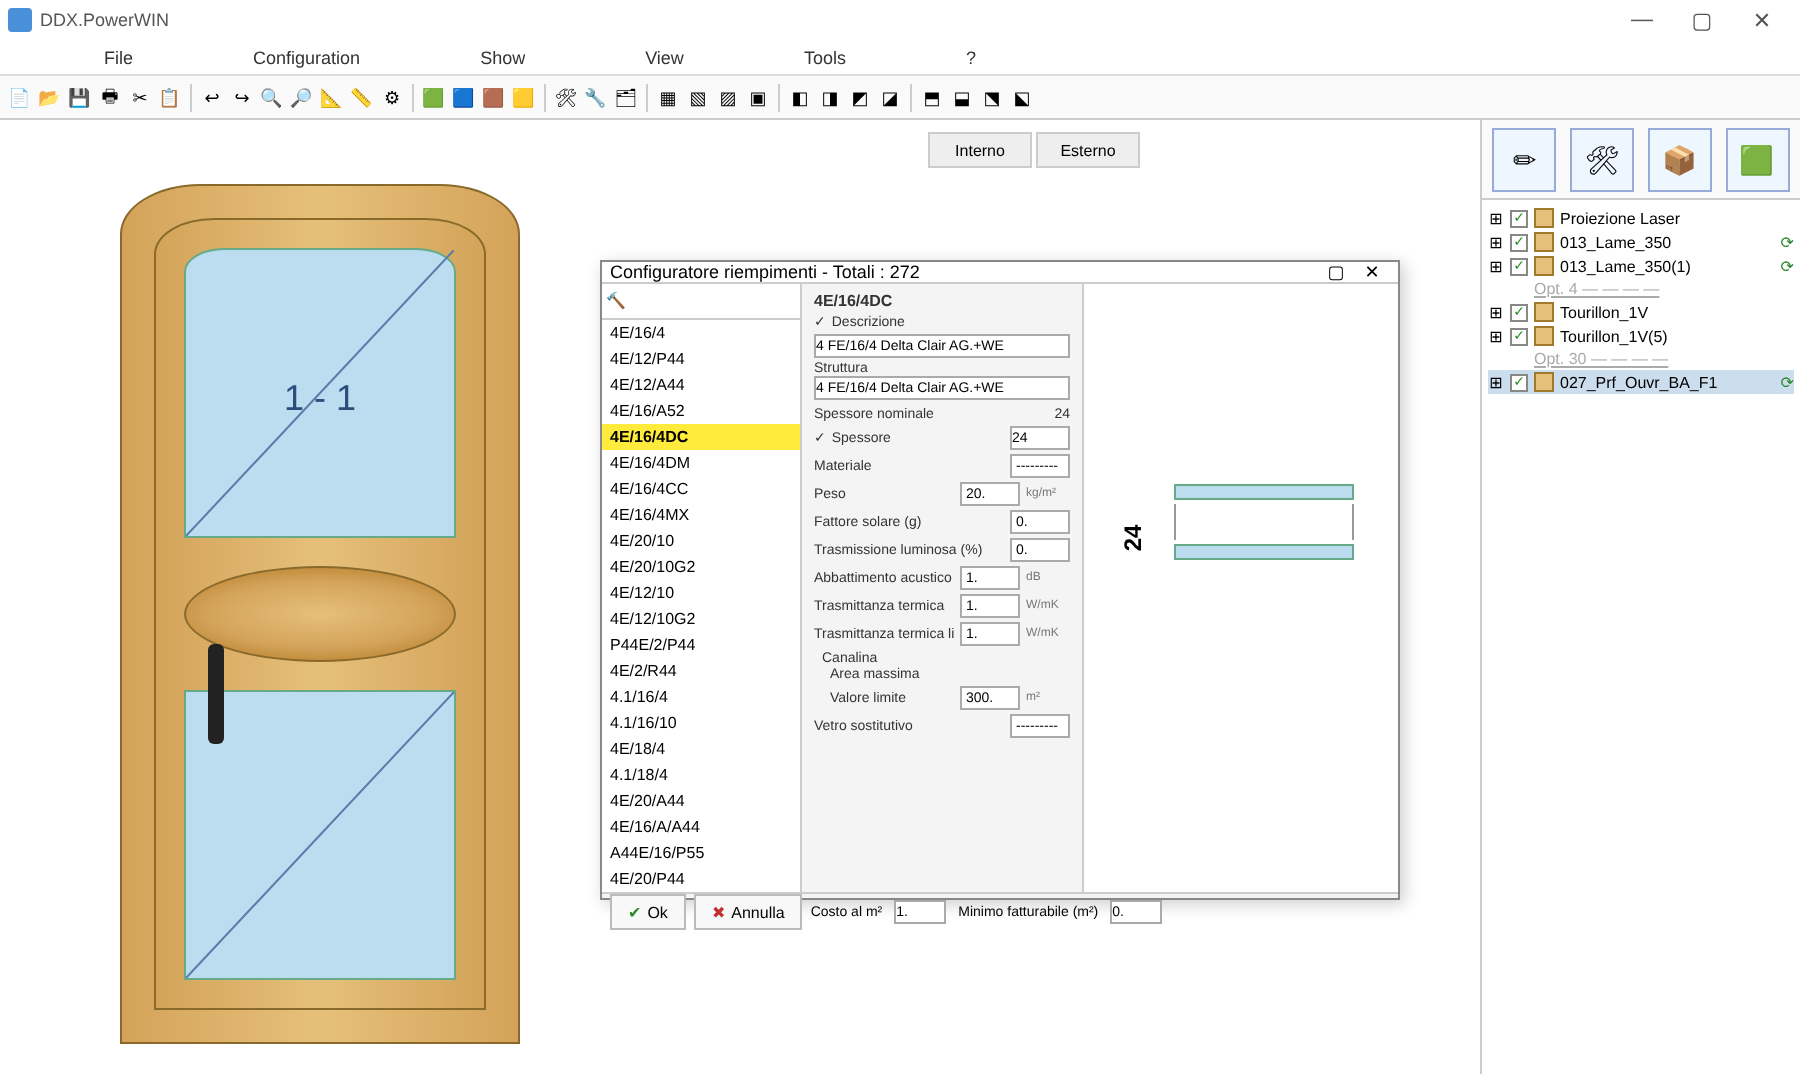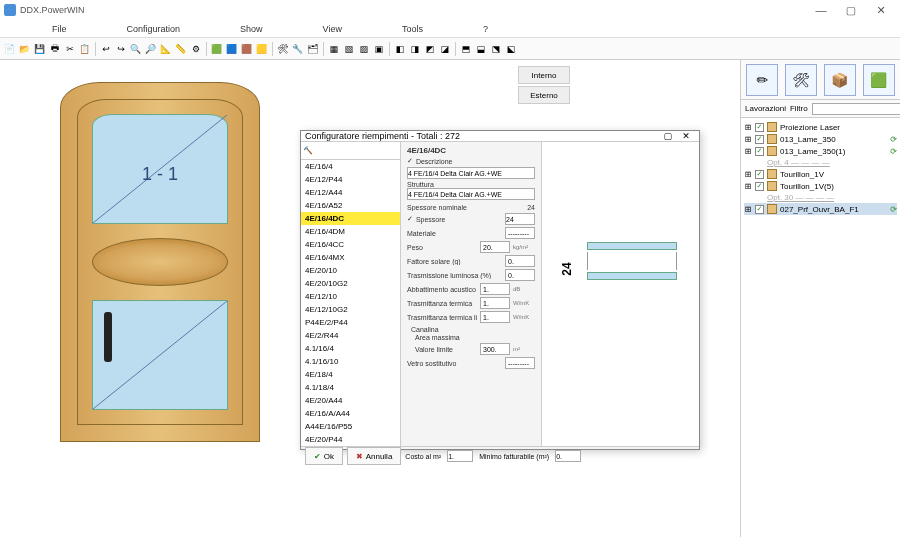--- a/index.html
+++ b/index.html
@@ -9,24 +9,24 @@
 .titlebar .spacer { flex: 1; }
 .titlebar .winbtn { width: 30px; text-align: center; font-size: 11px; cursor: pointer; }
 .menubar { height: 18px; background: #fff; display: flex; align-items: center; padding: 0 4px; font-size: 9px; color: #333; border-bottom: 1px solid #ddd; }
 .menubar span { margin-right: 12px; cursor: pointer; padding-left: 48px; }
 .toolbar { height: 22px; background: #fafafa; border-bottom: 1px solid #ccc; display: flex; align-items: center; padding: 0 3px; gap: 1px; }
 .toolbar .tb { width: 14px; height: 14px; border: 1px solid transparent; display: inline-flex; align-items: center; justify-content: center; font-size: 9px; cursor: pointer; }
 .toolbar .sep { width: 1px; height: 14px; background: #ccc; margin: 0 2px; }
 .main { display: flex; height: calc(100% - 60px); }
 .canvas { flex: 1; background: #fff; position: relative; }
 .rightpanel { width: 160px; background: #fafafa; border-left: 1px solid #ccc; display: flex; flex-direction: column; }
-.view-tabs { position: absolute; top: 6px; right: 170px; display: flex; flex-direction: column; gap: 2px; margin-left: 32px; }
+.view-tabs { position: absolute; top: 6px; right: 170px; display: flex; flex-direction: row; gap: 2px; margin-left: 32px; }
 .view-tab { width: 52px; height: 18px; background: #eee; border: 1px solid #ccc; font-size: 8px; display: flex; align-items: center; justify-content: center; cursor: pointer; }
 
-.door { position: absolute; left: 60px; top: 22px; width: 200px; height: 360px; }
+.door { position: absolute; left: 60px; top: 32px; width: 200px; height: 430px; }
 .door-frame { width: 100%; height: 100%; background: linear-gradient(90deg,#d4a35a,#e6c07a,#d4a35a); border: 1px solid #8a6a2b; border-top-left-radius: 40px 25px; border-top-right-radius: 40px 25px; padding: 16px; }
 .door-inner { width: 100%; height: 100%; background: linear-gradient(90deg,#d4a35a,#e6c07a,#d4a35a); border: 1px solid #8a6a2b; border-top-left-radius: 30px 18px; border-top-right-radius: 30px 18px; padding: 14px; display: flex; flex-direction: column; gap: 14px; }
 .glass { flex: 1; background: #bcdcf0; border: 1px solid #6a8; position: relative; }
 .glass.top { border-top-left-radius: 20px 12px; border-top-right-radius: 20px 12px; }
 .glass .diag { position: absolute; top: 0; left: 0; width: 100%; height: 100%; }
 .glass .label { position: absolute; top: 45%; left: 0; width: 100%; text-align: center; font-size: 18px; color: #2a4d7a; }
 .lens { height: 48px; position: relative; }
 .lens::before { content:""; position:absolute; left:0; right:0; top:0; bottom:0; background: radial-gradient(ellipse 80px 24px at center,#e6c07a 0%,#d4a35a 70%,#c08b3a 100%); border-radius: 50%/50%; border: 1px solid #8a6a2b; }
 .handle { position: absolute; left: 44px; top: 230px; width: 8px; height: 50px; background: #222; border-radius: 3px; }
 
@@ -288,25 +288,20 @@
     </div>
   </div>
 
   <div class="rightpanel">
     <div class="rp-thumbs">
       <div class="rp-thumb">✏</div>
       <div class="rp-thumb">🛠</div>
       <div class="rp-thumb">📦</div>
       <div class="rp-thumb">🟩</div>
     </div>
-    <div class="rp-head">
-      <span>Lavorazioni</span>
-      <span>Filtro</span>
-      <input style="">
-    </div>
     <div class="rp-tree" id="rp-tree">
         <div class="tn ind0">
           <span class="exp">⊞</span>
           <span class="cb">✓</span>
           <span class="ic"></span>
           <span>Proiezione Laser</span>
         </div>
         <div class="tn ind0">
           <span class="exp">⊞</span>
           <span class="cb">✓</span>

